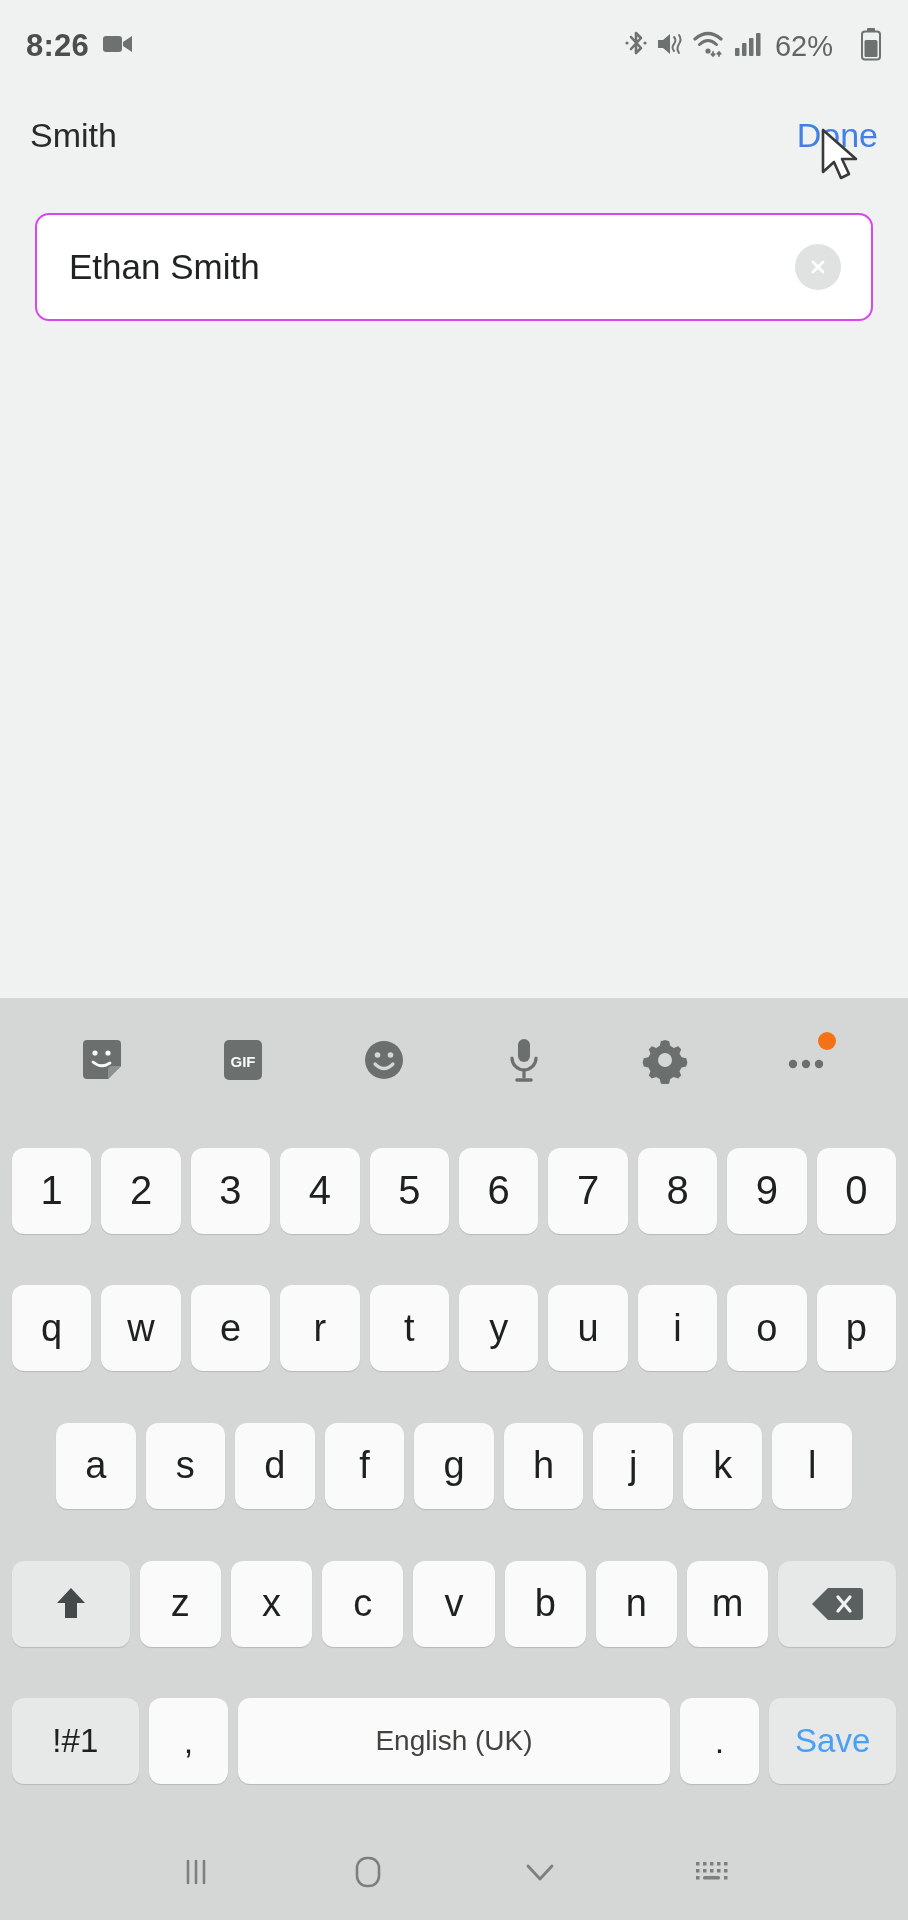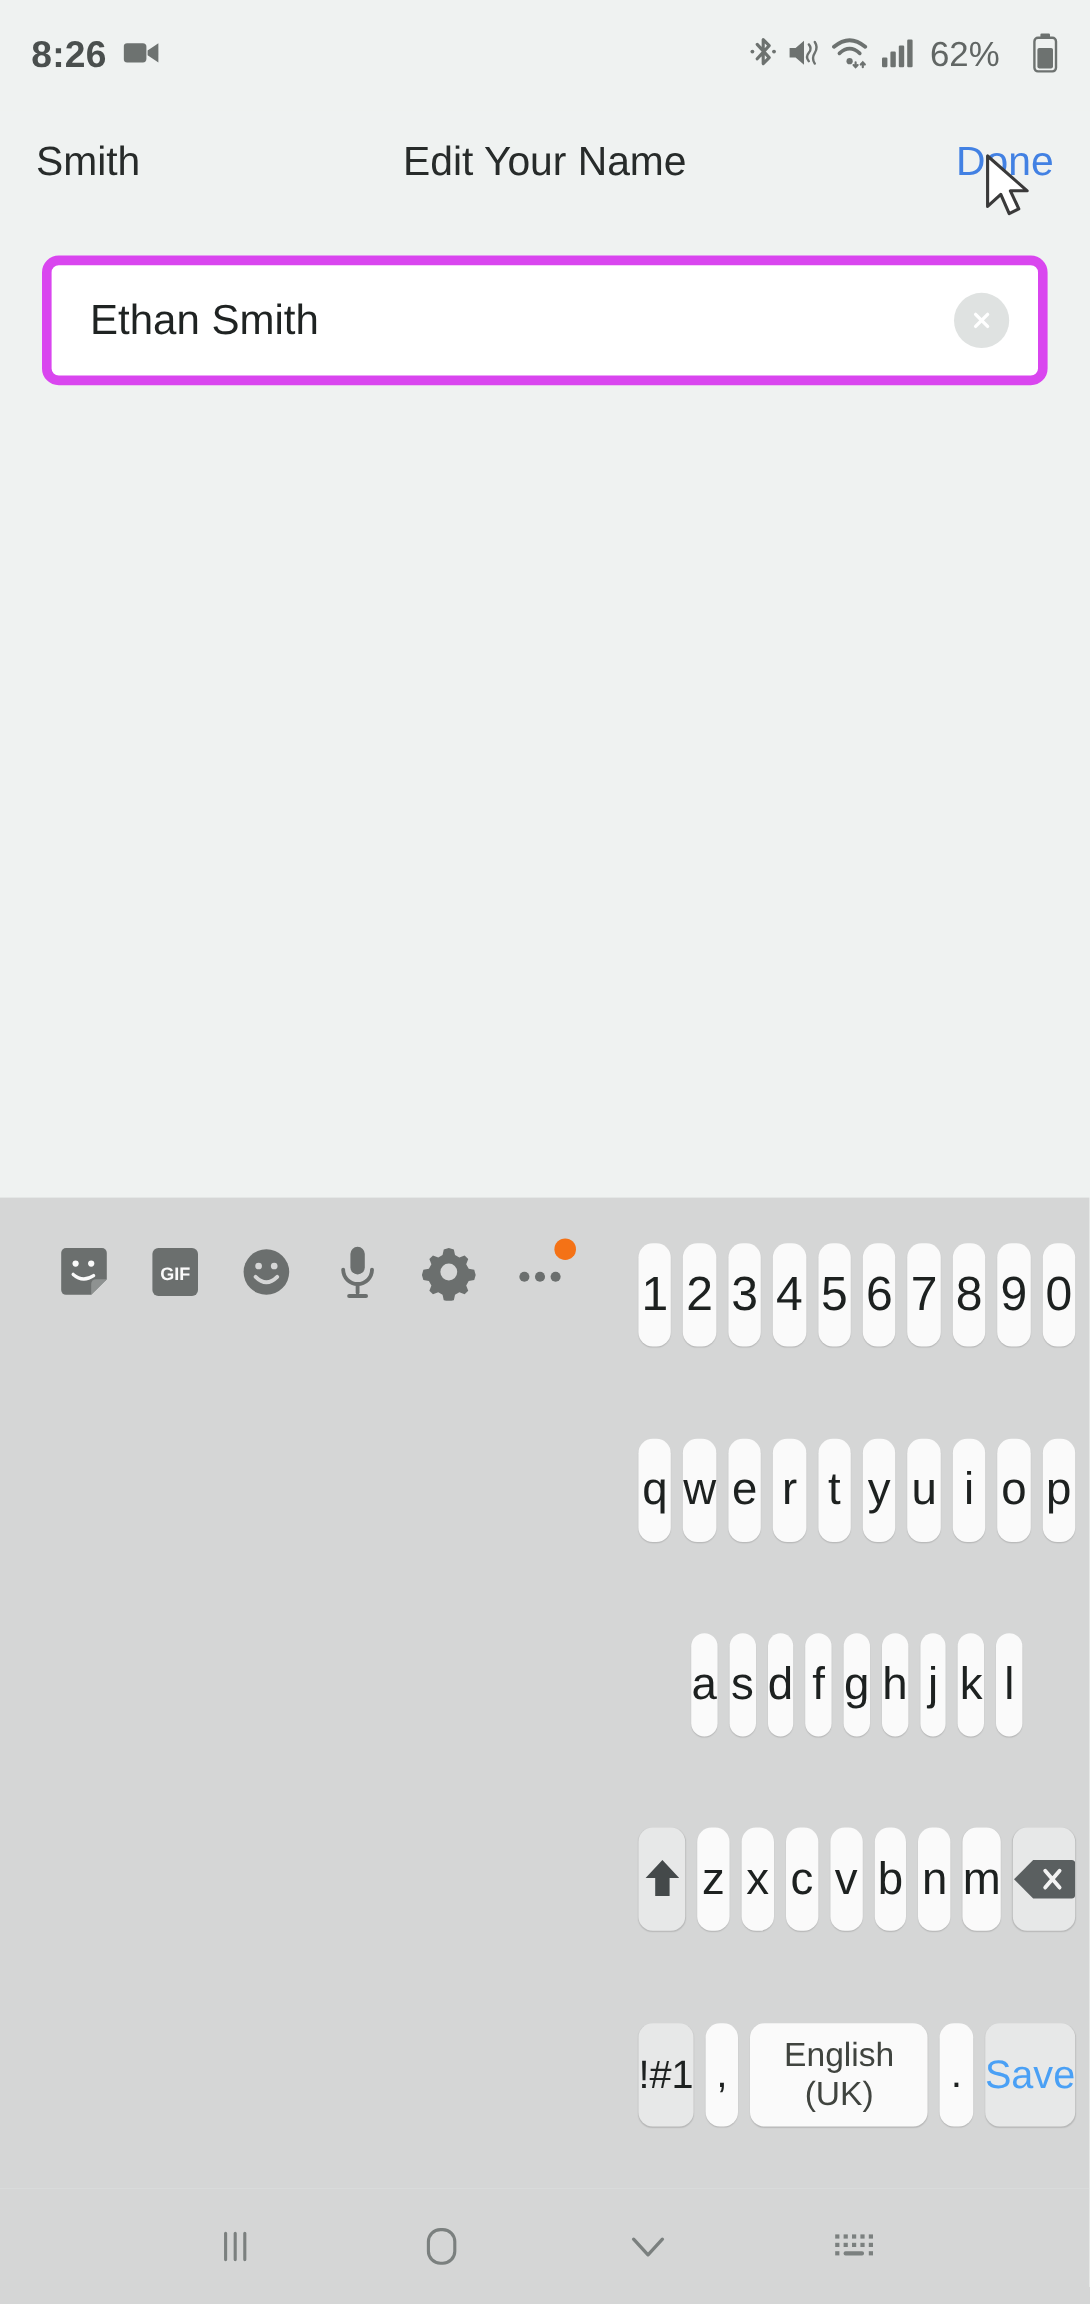--- a/index.html
+++ b/index.html
@@ -103,21 +103,21 @@
     padding: 35px 35px 0 35px;
     height: 888px;
   }
   .name-field-wrap {
     position: relative;
     height: 108px;
   }
   .name-input {
     width: 100%;
     height: 108px;
-    border: 8px solid #d946ef;
+    border: 2px solid #d946ef;
     border-radius: 14px;
     background: #ffffff;
     font-family: inherit;
     font-size: 35px;
     color: #1f2322;
     padding: 0 90px 0 32px;
     outline: none;
   }
   .clear-btn {
     position: absolute;
@@ -137,21 +137,21 @@
 
   
   .keyboard {
     position: absolute;
     left: 0;
     bottom: 96px;
     width: 908px;
     height: 826px;
     background: #d5d6d6;
     display: flex;
-    flex-direction: row;
+    flex-direction: column;
   }
   .kb-toolbar {
     height: 124px;
     display: flex;
     align-items: center;
     justify-content: space-around;
     padding: 0 32px;
   }
   .kb-tool {
     background: none;
@@ -295,21 +295,20 @@
         <rect x="7" y="1" width="8" height="3.5" rx="1" fill="#6d7270"></rect>
         <rect x="2" y="4.5" width="18" height="28" rx="3" fill="none" stroke="#6d7270" stroke-width="2"></rect>
         <rect x="4.5" y="13" width="13" height="17" rx="1.5" fill="#6d7270"></rect>
       </svg>
     </span>
   </div>
 </div>
 
 <div class="action-bar">
   <button class="btn-cancel">Smith</button>
-  <div class="screen-title">Edit Your Name</div>
   <button class="btn-save">Done</button>
 </div>
 
 <div class="mouse-cursor">
   <svg width="48" height="62" viewBox="0 0 48 62">
     <path d="M3 2 L3 44 L14 34 L21 50 L29 46 L22 31 L36 31 Z" fill="#ffffff" stroke="#3a3a3a" stroke-width="2.6" stroke-linejoin="round"></path>
   </svg>
 </div>
 
 <div class="content-area">

